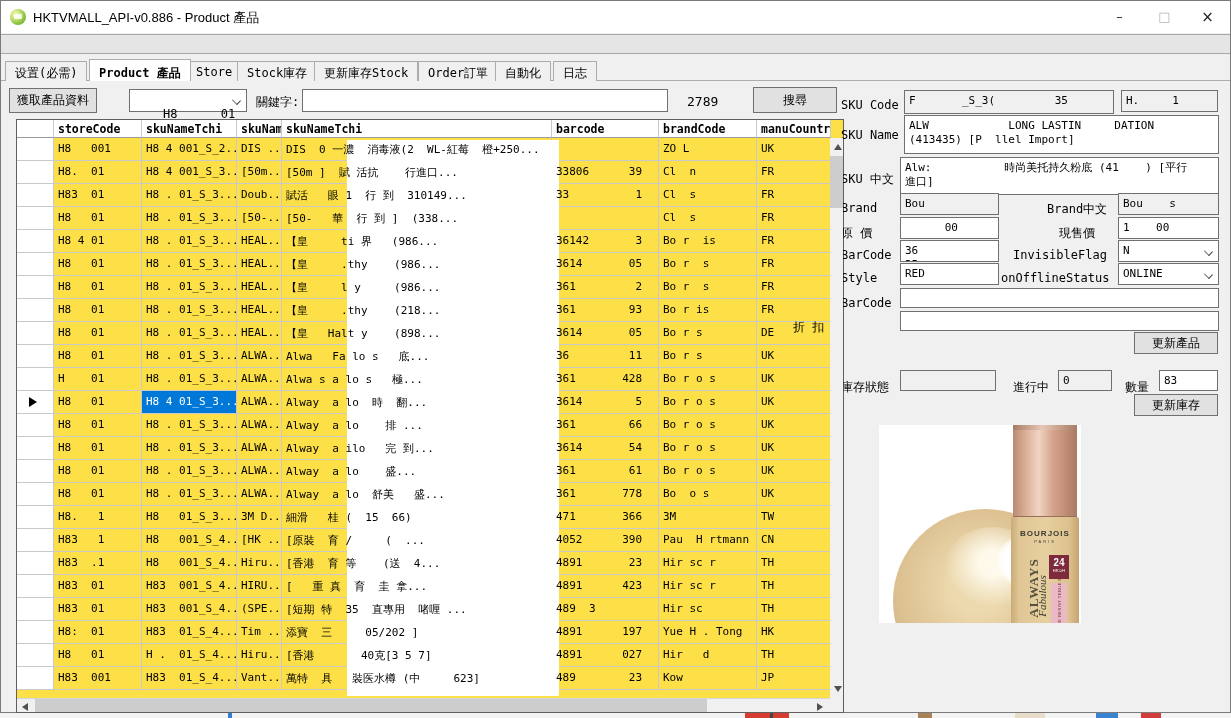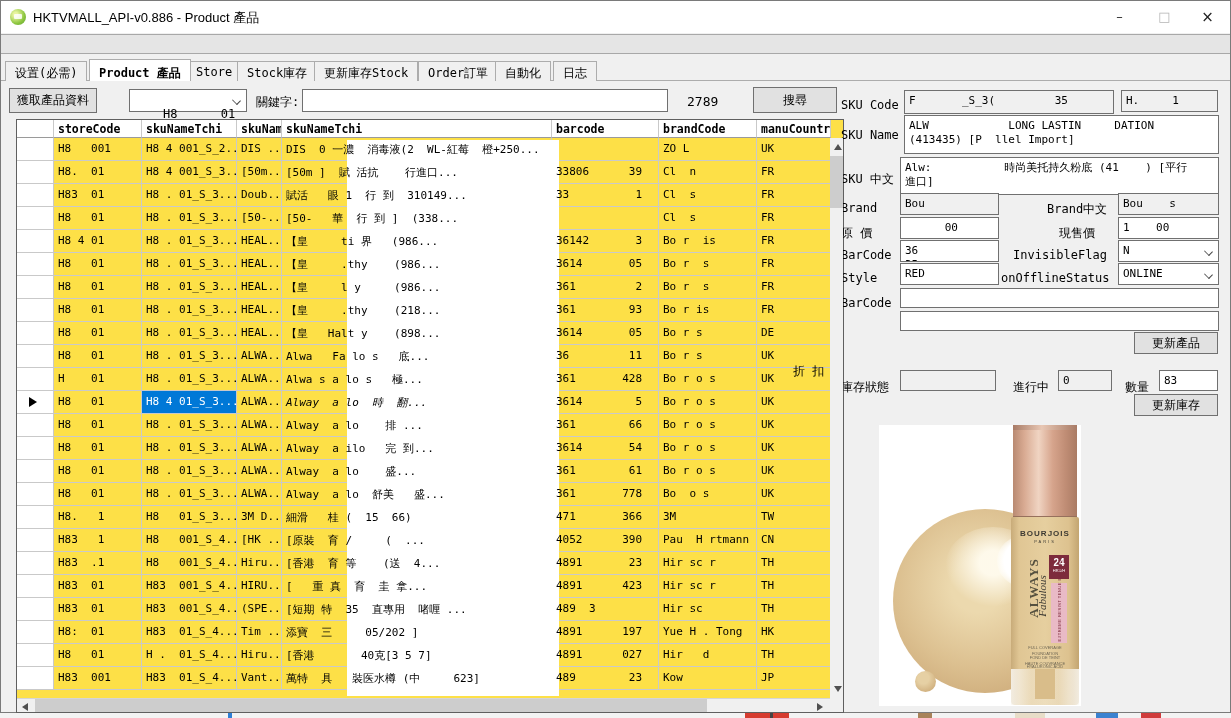--- a/index.html
+++ b/index.html
@@ -87,21 +87,21 @@
   #sb-corner { position:absolute; left:813px; top:578px; width:14px; height:16px; background:#f0f0f0; z-index:6; }
 
   
   .dlabel { position:absolute; font-size:12px; color:#000; white-space:pre; }
   .dfield { position:absolute; background:#fff; border:1px solid #707070; font-size:11px; padding:3px 3px 0 4px;
     white-space:pre-wrap; overflow:hidden; line-height:1.3; }
   .dfield.ro { background:#f0f0f0; }
   .dselect { position:absolute; background:#fff; border:1px solid #707070; font-size:11px; padding:3px 16px 0 4px; }
 
   
-  #picturebox { position:absolute; left:878px; top:424px; width:202px; height:281px; background:#fff; overflow:hidden; }
+  #picturebox { position:absolute; left:878px; top:424px; width:202px; height:198px; background:#fff; overflow:hidden; }
   #swatch { position:absolute; left:14px; top:84px; width:184px; height:184px; border-radius:50%;
     background:radial-gradient(circle at 46% 42%, #ecd9ae 18%, #dcc090 55%, #cdab7a 82%, #c4a06c); }
   #swatch-hi { position:absolute; left:52px; top:18px; width:96px; height:80px; border-radius:50%;
     background:radial-gradient(ellipse at 50% 45%, rgba(255,251,238,.95) 20%, rgba(255,251,238,0) 70%); }
   #swatch-hole { position:absolute; left:104px; top:26px; width:56px; height:52px; border-radius:50%;
     background:radial-gradient(circle at 50% 50%, #fff 55%, rgba(255,255,255,0) 78%); }
   #drop { position:absolute; left:36px; top:246px; width:21px; height:21px; border-radius:50%;
     background:radial-gradient(circle at 40% 35%, #e6d0a4 30%, #cfae7c 80%); }
   #cap { position:absolute; left:134px; top:0px; width:64px; height:92px; border-radius:3px 3px 0 0;
     background:linear-gradient(90deg, #b98a72 0%, #d9ab93 18%, #f0d4c2 40%, #d6a48c 62%, #c08d75 82%, #aa7b64 100%);
@@ -298,21 +298,21 @@
           <div class="gcell" style="left: 642px; width: 98px;"><span>Bo r o s</span></div>
           <div class="gcell" style="left: 740px; width: 74px;"><span>UK</span></div>
         </div>
         <div class="grow" style="top: 253px;">
           <div class="rowhdr">
             <div class="tri"></div>
           </div>
           <div class="gcell" style="left: 37px; width: 88px;"><span>H8   01</span></div>
           <div class="gcell sel" style="left: 125px; width: 95px;"><span>H8 4 01_S_3...</span></div>
           <div class="gcell" style="left: 220px; width: 45px;"><span>ALWA...</span></div>
-          <div class="gcell" style="left: 265px; width: 270px; font-style: italic;"><span>Alway  a lo  時  翻...</span></div>
+          <div class="gcell" style="left: 265px; width: 270px;"><span>Alway  a lo  時  翻...</span></div>
           <div class="gcell" style="left: 535px; width: 107px;"><span>3614        5</span></div>
           <div class="gcell" style="left: 642px; width: 98px;"><span>Bo r o s</span></div>
           <div class="gcell" style="left: 740px; width: 74px;"><span>UK</span></div>
         </div>
         <div class="grow" style="top: 276px;">
           <div class="rowhdr"></div>
           <div class="gcell" style="left: 37px; width: 88px;"><span>H8   01</span></div>
           <div class="gcell" style="left: 125px; width: 95px;"><span>H8 . 01_S_3...</span></div>
           <div class="gcell" style="left: 220px; width: 45px;"><span>ALWA...</span></div>
           <div class="gcell" style="left: 265px; width: 270px;"><span>Alway  a lo    排 ...</span></div>
@@ -477,21 +477,21 @@
   <div class="dlabel" style="left:840px;top:270px;">Style</div>
   <div class="dfield" style="left:899px;top:262px;width:99px;height:22px;">RED</div>
   <div class="dlabel" style="left:1000px;top:270px;">onOfflineStatus</div>
   <div class="dselect" style="left:1117px;top:262px;width:101px;height:22px;">
     <span>ONLINE</span>
     <span class="chev"></span>
   </div>
 
   <div class="dlabel" style="left:840px;top:295px;">BarCode</div>
   <div class="dfield" style="left:899px;top:287px;width:319px;height:20px;"></div>
-  <div class="dlabel" style="left:792px;top:318px;margin-top:44px;">折 扣</div>
+  <div class="dlabel" style="left:792px;top:318px;">折 扣</div>
   <div class="dfield" style="left:899px;top:310px;width:319px;height:20px;"></div>
 
   <div class="button abs" style="left:1133px;top:331px;width:84px;height:22px;">更新產品</div>
 
   <div class="dlabel" style="left:840px;top:378px;">庫存狀態</div>
   <div class="dfield ro" style="left:899px;top:369px;width:96px;height:21px;"></div>
   <div class="dlabel" style="left:1012px;top:378px;">進行中</div>
   <div class="dfield ro" style="left:1057px;top:369px;width:54px;height:21px;">0</div>
   <div class="dlabel" style="left:1124px;top:378px;">數量</div>
   <div class="dfield" style="left:1158px;top:369px;width:59px;height:21px;">83</div>

